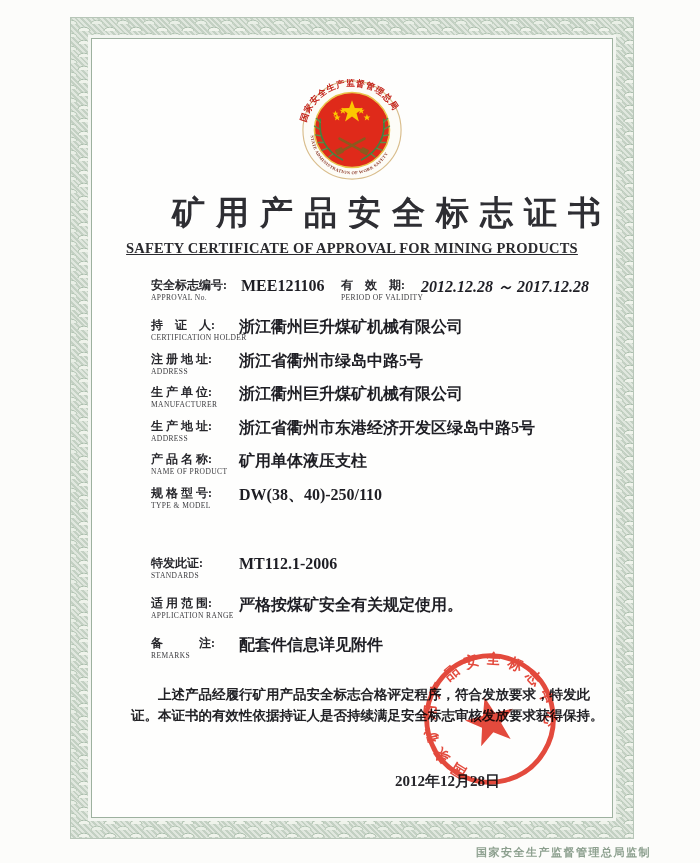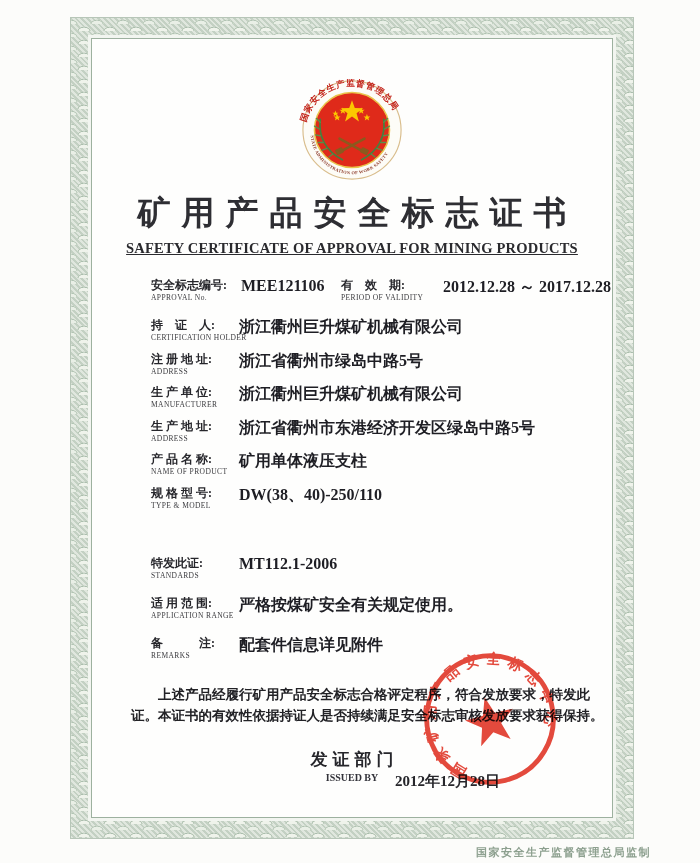--- a/index.html
+++ b/index.html
@@ -26,36 +26,36 @@
   
   .cert-body{
     position:absolute;left:91px;top:38px;width:522px;height:780px;
     background:#fefefd;
     border:1px solid #9db19f;
     box-shadow:0 0 0 3px #f2f5f0;
     box-sizing:border-box;
   }
   .emblem-wrap{width:100%;text-align:center;margin-top:40px;height:102px;}
   .title{
-    text-align:center;font-size:33px;font-weight:bold;color:#2e2e33;
+    text-align:right;font-size:33px;font-weight:bold;color:#2e2e33;
     letter-spacing:11px;margin:10px 0 0 0;padding-left:11px;
   }
   .subtitle{
     text-align:center;font-size:14.5px;font-weight:bold;color:#2a2a2e;
     letter-spacing:.2px;margin:4px 0 0 0;text-decoration:underline;
   }
   .content{margin:20px 0 0 59px;width:455px;}
   .cn{font-size:12px;font-weight:bold;white-space:nowrap;}
   .en{font-size:7.5px;color:#3a3a3e;letter-spacing:.4px;margin-top:-1px;}
   .val{font-weight:bold;color:#1e1e24;}
   .row1{position:relative;height:40px;}
   .row1 .blk{position:absolute;top:0;}
   .row1 .b-approval{left:0;}
   .row1 .b-validity{left:190px;}
-  .row1 .b-validity .val{position:absolute;left:102px;top:0;white-space:nowrap;}
+  .row1 .b-validity .val{position:absolute;left:80px;top:0;white-space:nowrap;font-style:italic;}
   .row1 .b-approval .val{position:absolute;left:90px;top:0;white-space:nowrap;}
   .field-row{height:33.5px;position:relative;}
   .field-row .val{position:absolute;left:88px;top:0;white-space:nowrap;}
   .g2{height:40px;}
   .gap{height:37px;}
   .statement{
     margin:10px 0 0 39px;width:478px;font-size:13.5px;font-weight:bold;
     line-height:1.55;text-indent:2em;color:#222226;
   }
   .issued{margin-top:21px;text-align:center;}
@@ -196,24 +196,20 @@
 
       <div class="field-row g2">
         <div class="cn">备　　　注:</div>
         <div class="en">REMARKS</div>
         <span class="val">配套件信息详见附件</span>
       </div>
     </div>
 
     <div class="statement">上述产品经履行矿用产品安全标志合格评定程序，符合发放要求，特发此证。本证书的有效性依据持证人是否持续满足安全标志审核发放要求获得保持。</div>
 
-    <div class="issued">
-      <div class="issued-cn">发证部门</div>
-      <div class="issued-en">ISSUED BY</div>
-    </div>
     <div class="issue-date">2012年12月28日</div>
 
     <svg class="stamp" viewBox="0 0 150 150">
       <defs>
         <path id="stampArc" d="M 39.9,119.9 A 57,57 0 1 1 110.1,119.9"></path>
       </defs>
       <circle cx="75" cy="75" r="65" fill="none" stroke="#e23a2c" stroke-width="5"></circle>
       <path d="M75 52 l6.2 18 19 .4 -15.1 11.4 5.5 18.2 -15.6-10.9 -15.6 10.9 5.5-18.2 -15.1-11.4 19-.4 Z" fill="#e23a2c"></path>
       <text font-size="15" font-weight="bold" fill="#e23a2c" lengthAdjust="spacingAndGlyphs">
         <textPath href="#stampArc" startOffset="0" textLength="252">国家矿用产品安全标志中心</textPath>

